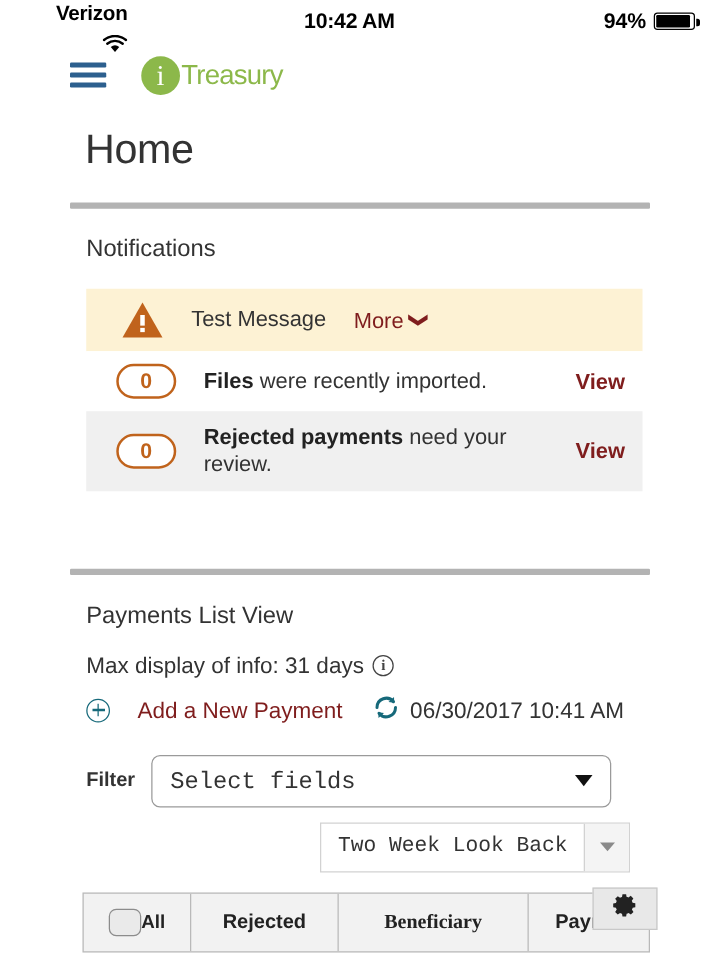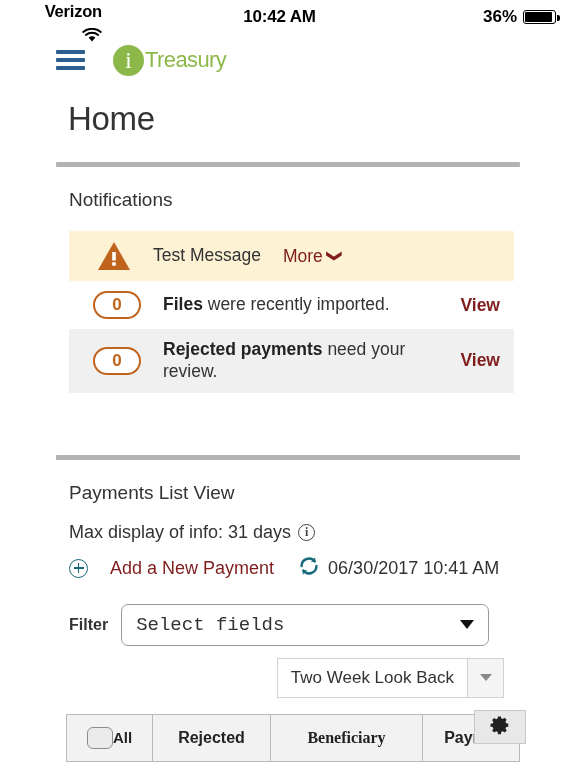--- a/index.html
+++ b/index.html
@@ -110,21 +110,21 @@
   .filter-row{ display:flex; align-items:center; padding:22px 0 0 69px; gap:13px; }
   .filter-label{ font-size:16px; font-weight:bold; color:#333; }
   .select-fields{
     width:368px; height:42px; border:1px solid #9a9a9a; border-radius:7px;
     background:#fff; display:flex; align-items:center; padding:0 14px;
     font-size:19px; color:#333; cursor:pointer;font-family:Liberation Mono, monospace;
   }
   .caret{ margin-left:auto; width:0; height:0;
     border-left:7px solid transparent; border-right:7px solid transparent;
     border-top:9px solid #111; }
-  .lookback-row{ display:flex; justify-content:flex-end; padding:12px 72px 0 0; }
+  .lookback-row{ display:flex; justify-content:flex-end; padding:12px 72px 0 0;font-family:Liberation Mono, monospace; }
   .lookback{
     display:flex; height:40px; border:1px solid #d2d2d2; background:#fff;
     cursor:pointer;
   }
   .lookback .val{
     display:flex; align-items:center; padding:0 13px;
     font-size:17px; color:#333;
   }
   .lookback .arrow{
     width:36px; border-left:1px solid #d2d2d2; background:#f4f4f4;
@@ -177,21 +177,21 @@
     <span class="wifi">
       <svg width="20" height="15" viewBox="0 0 20 15">
         <path d="M10 13.6 L6.6 9.6 A5.4 5.4 0 0 1 13.4 9.6 Z" fill="#000"></path>
         <path d="M3.8 7.0 A9.6 9.6 0 0 1 16.2 7.0" stroke="#000" stroke-width="1.9" fill="none" stroke-linecap="round"></path>
         <path d="M1.2 4.0 A13.6 13.6 0 0 1 18.8 4.0" stroke="#000" stroke-width="1.9" fill="none" stroke-linecap="round"></path>
       </svg>
     </span>
   </div>
   <div class="sb-center">10:42 AM</div>
   <div class="sb-right">
-    <span>36%</span>
+    <span>94%</span>
     <span class="battery">
         <i></i>
       </span>
   </div>
 </div>
 
 <div class="header">
   <div class="hamburger">
     <span></span>
       <span></span>

